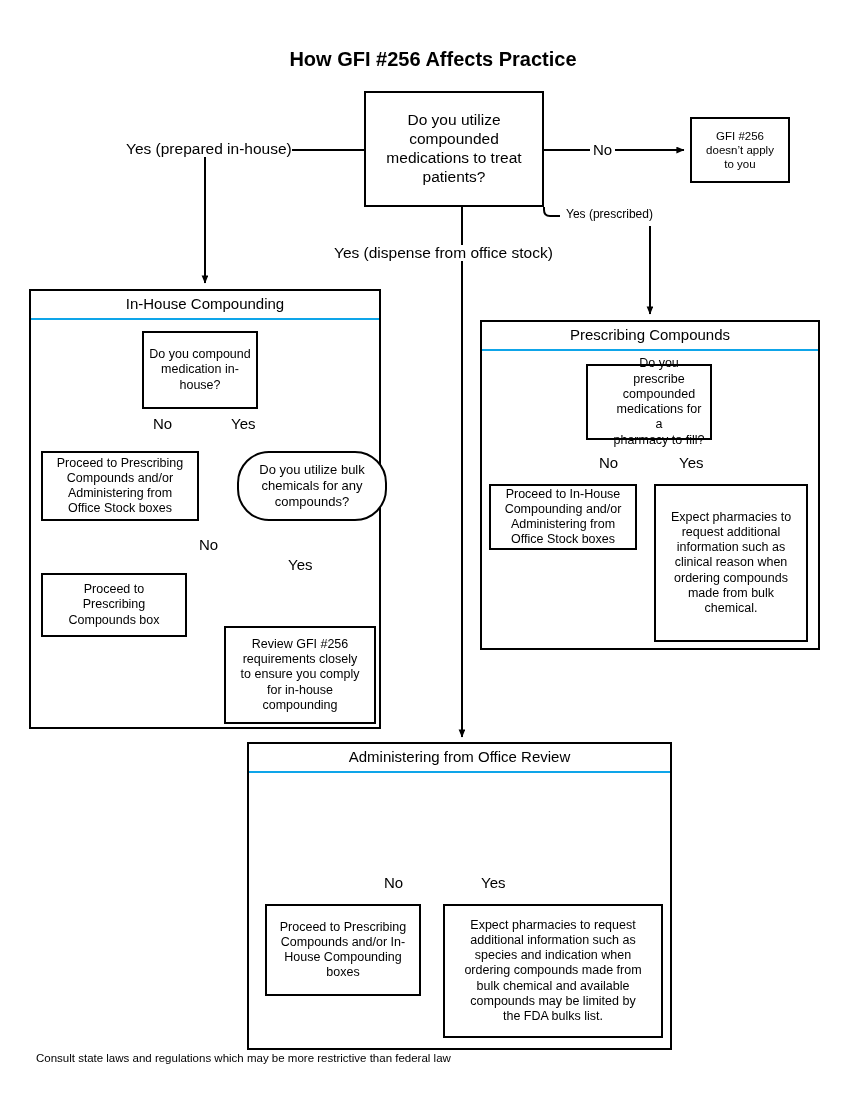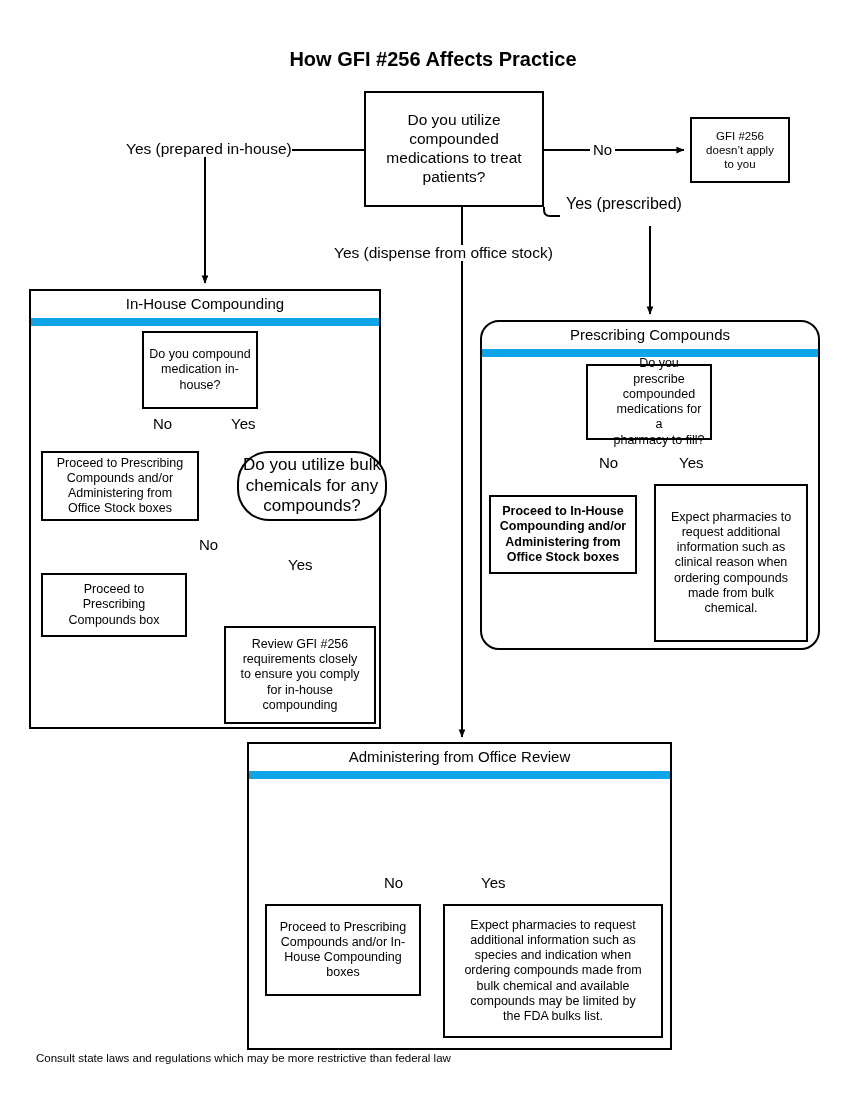--- a/index.html
+++ b/index.html
@@ -48,21 +48,21 @@
   }
 
   .panel {
     position: absolute;
     box-sizing: border-box;
     background: #ffffff;
     border: 2px solid #000000;
   }
   .panel-header {
     box-sizing: border-box;
-    border-bottom: 8px solid #0ea5e9;
+    border-bottom: 2px solid #0ea5e9;
     text-align: center;
     font-size: 15px;
     color: #000000;
     line-height: 1.2;
     padding: 4px 0 5px 0;
   }
 
   .edge-label {
     position: absolute;
     color: #000000;
@@ -150,21 +150,21 @@
 
   <div class="node" style="left:690px; top:117px; width:100px; height:66px; font-size:11.5px;">
     <span class="txt">GFI #256
 doesn’t apply
 to you</span>
   </div>
 
   <div class="edge-label" style="left:126px; top:141px; font-size:15.5px;">Yes (prepared in-house)</div>
   <div class="edge-label" style="left:590px; top:142px; font-size:15px; padding:0 3px;">No</div>
   <div class="edge-label" style="left:334px; top:245px; font-size:15.5px;">Yes (dispense from office stock)</div>
-  <div class="edge-label" style="left:566px; top:196px; font-size:16px;">Yes (prescribed)</div>
+  <div class="edge-label" style="left:566px; top:208px; font-size:12px;">Yes (prescribed)</div>
 
   <div class="panel" style="left:29px; top:289px; width:352px; height:440px;">
     <div class="panel-header">In-House Compounding</div>
   </div>
 
   <div class="node" style="left:142px; top:331px; width:116px; height:78px; font-size:12.5px;">
     <span class="txt">Do you compound
 medication in-
 house?</span>
   </div>
@@ -172,21 +172,21 @@
   <div class="edge-label" style="left:150px; top:416px; font-size:15px; padding:0 3px;">No</div>
   <div class="edge-label" style="left:228px; top:416px; font-size:15px; padding:0 3px;">Yes</div>
 
   <div class="node" style="left:41px; top:451px; width:158px; height:70px; font-size:12.5px;">
     <span class="txt">Proceed to Prescribing
 Compounds and/or
 Administering from
 Office Stock boxes</span>
   </div>
 
-  <div class="node" style="left:237px; top:451px; width:150px; height:70px; font-size:17px;border-radius:32px;">
+  <div class="node" style="left:237px; top:451px; width:150px; height:70px; font-size:13px;border-radius:32px;">
     <span class="txt">Do you utilize bulk
 chemicals for any
 compounds?</span>
   </div>
 
   <div class="edge-label" style="left:196px; top:537px; font-size:15px; padding:0 3px;">No</div>
   <div class="edge-label" style="left:285px; top:557px; font-size:15px; padding:0 3px;">Yes</div>
 
   <div class="node" style="left:41px; top:573px; width:146px; height:64px; font-size:12.5px;">
     <span class="txt">Proceed to
@@ -195,35 +195,35 @@
   </div>
 
   <div class="node" style="left:224px; top:616px; width:152px; height:98px; font-size:12.5px;margin-top:10px;">
     <span class="txt">Review GFI #256
 requirements closely
 to ensure you comply
 for in-house
 compounding</span>
   </div>
 
-  <div class="panel" style="left:480px; top:320px; width:340px; height:330px;border-radius:19px;">
+  <div class="panel" style="left:480px; top:320px; width:340px; height:330px;">
     <div class="panel-header">Prescribing Compounds</div>
   </div>
 
   <div class="node" style="left:586px; top:364px; width:126px; height:76px; font-size:12.5px;padding-left:20px;">
     <span class="txt">Do you prescribe
 compounded
 medications for a
 pharmacy to fill?</span>
   </div>
 
   <div class="edge-label" style="left:596px; top:455px; font-size:15px; padding:0 3px;">No</div>
   <div class="edge-label" style="left:676px; top:455px; font-size:15px; padding:0 3px;">Yes</div>
 
-  <div class="node" style="left:489px; top:495px; width:148px; height:79px; font-size:12.5px;font-weight:bold;">
+  <div class="node" style="left:489px; top:484px; width:148px; height:66px; font-size:12.5px;">
     <span class="txt">Proceed to In-House
 Compounding and/or
 Administering from
 Office Stock boxes</span>
   </div>
 
   <div class="node" style="left:654px; top:484px; width:154px; height:158px; font-size:12.5px;">
     <span class="txt">Expect pharmacies to
 request additional
 information such as

